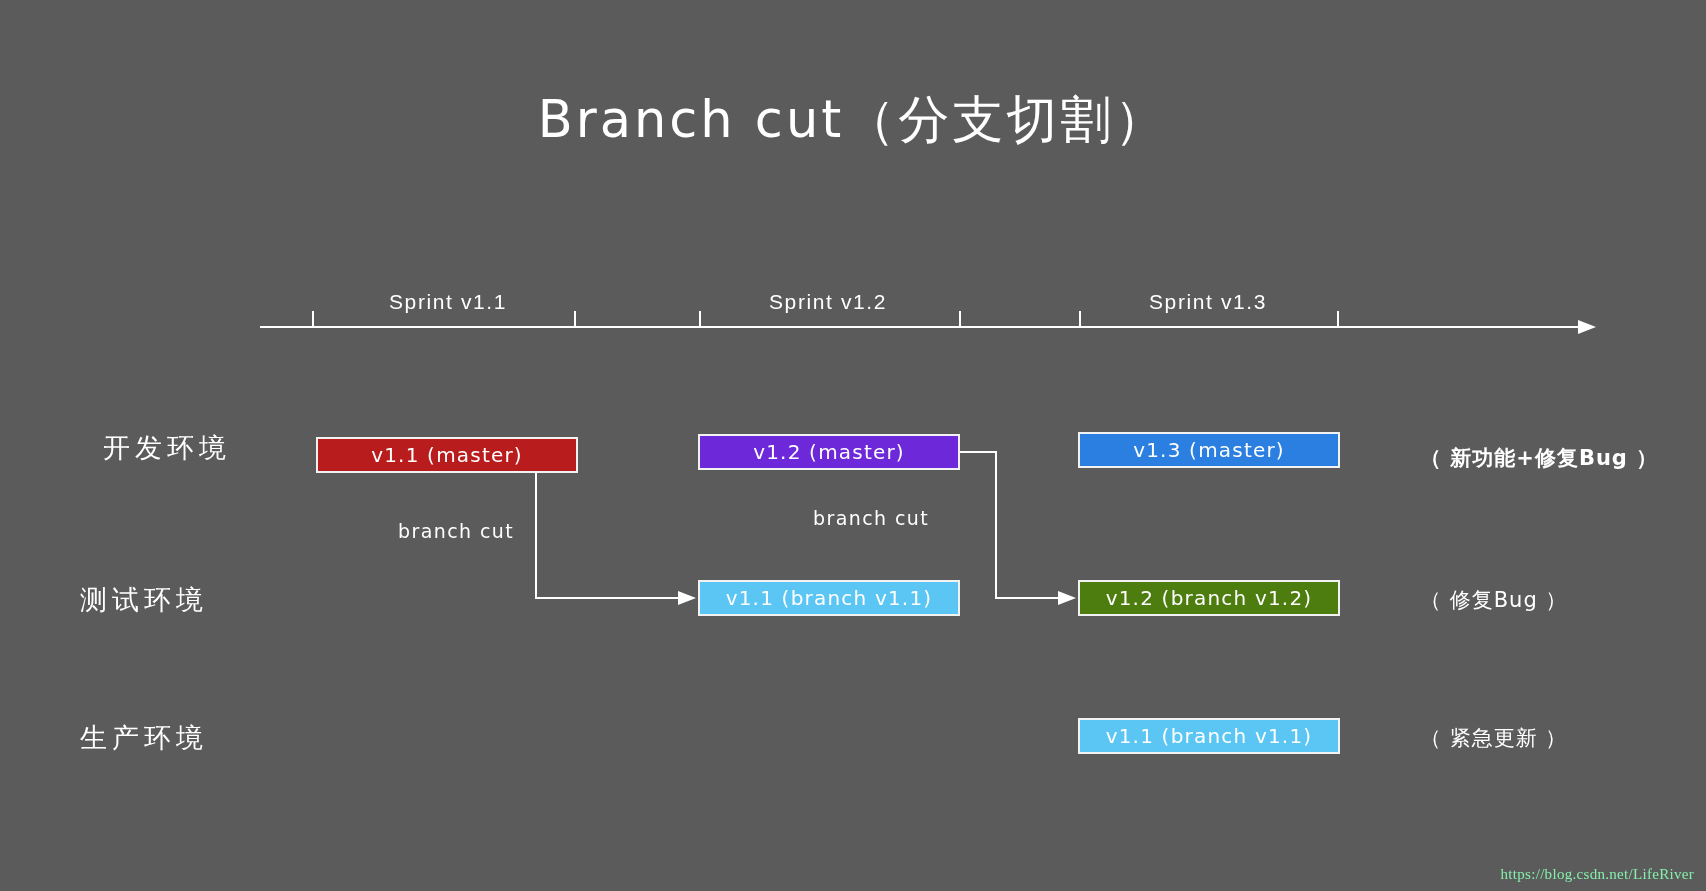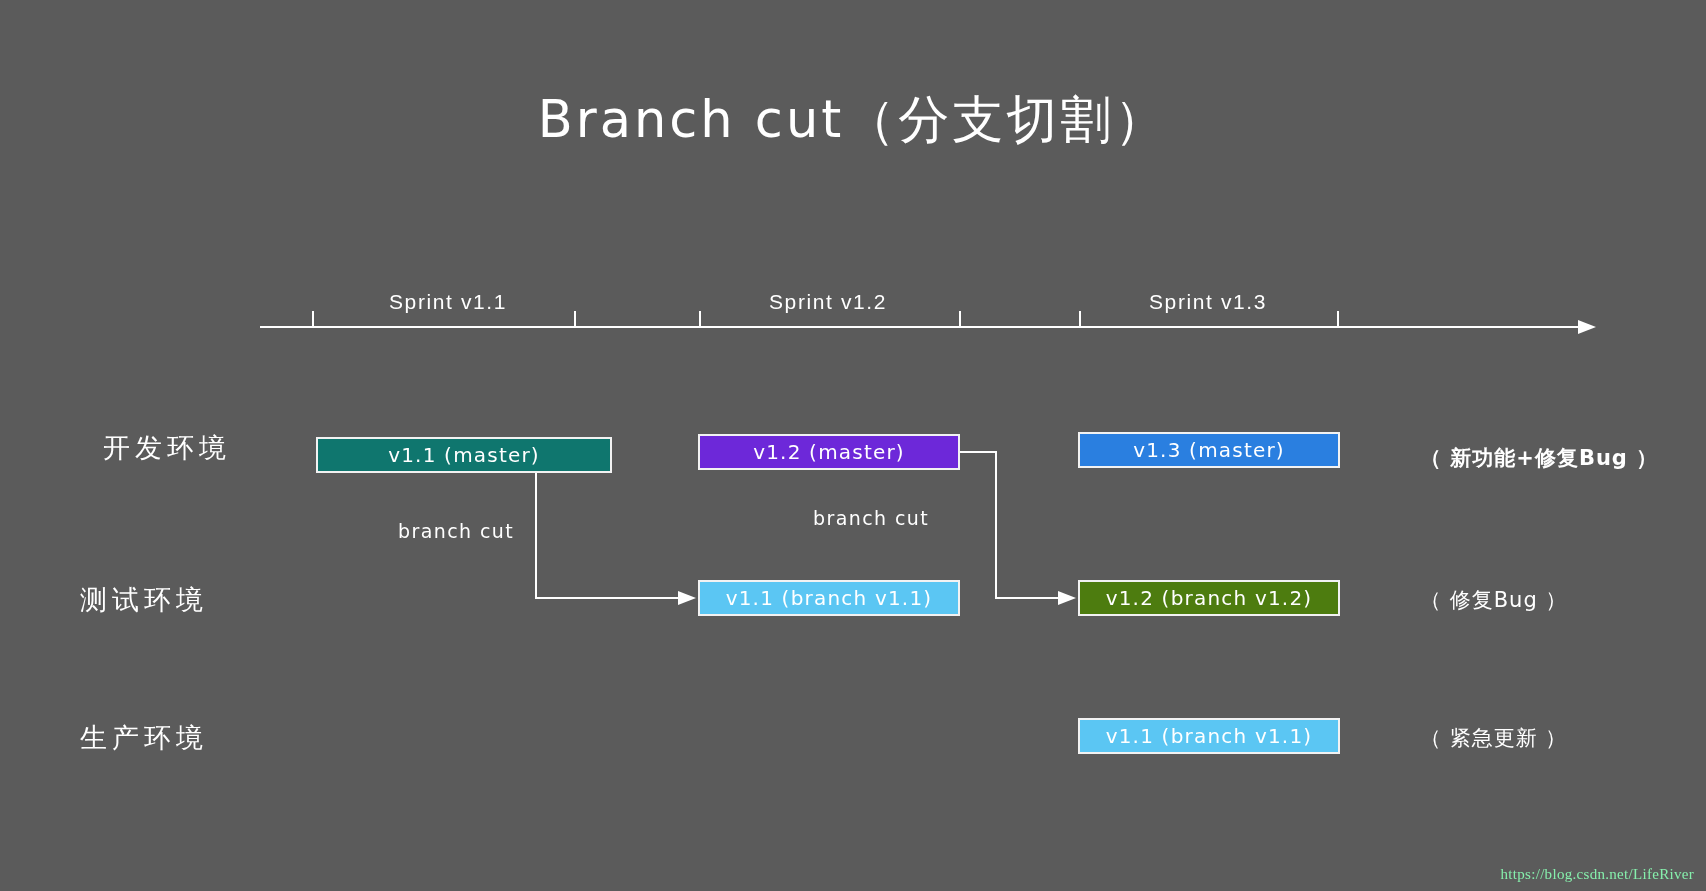--- a/index.html
+++ b/index.html
@@ -129,21 +129,21 @@
   </svg>
 
   <div class="sprint-label" style="left:448px;top:290px;">Sprint v1.1</div>
   <div class="sprint-label" style="left:828px;top:290px;">Sprint v1.2</div>
   <div class="sprint-label" style="left:1208px;top:290px;">Sprint v1.3</div>
 
   <div class="row-label" style="left:80px;top:430px;margin-left:23px;">开发环境</div>
   <div class="row-label" style="left:80px;top:582px;">测试环境</div>
   <div class="row-label" style="left:80px;top:720px;">生产环境</div>
 
-  <div class="box" style="left:316px;top:437px;width:296px;background:#0f766e;">v1.1 (master)</div>
+  <div class="box" style="left:316px;top:437px;width:262px;background:#b91c1c;">v1.1 (master)</div>
 
   <div class="box" style="left:698px;top:434px;width:262px;background:#6d28d9;">v1.2 (master)</div>
 
   <div class="box" style="left:1078px;top:432px;width:262px;background:#2a7fe0;">v1.3 (master)</div>
 
   <div class="box" style="left:698px;top:580px;width:262px;background:#5bc6f3;">v1.1 (branch v1.1)</div>
 
   <div class="box" style="left:1078px;top:580px;width:262px;background:#4d7c0f;">v1.2 (branch v1.2)</div>
 
   <div class="box" style="left:1078px;top:718px;width:262px;background:#5bc6f3;">v1.1 (branch v1.1)</div>

